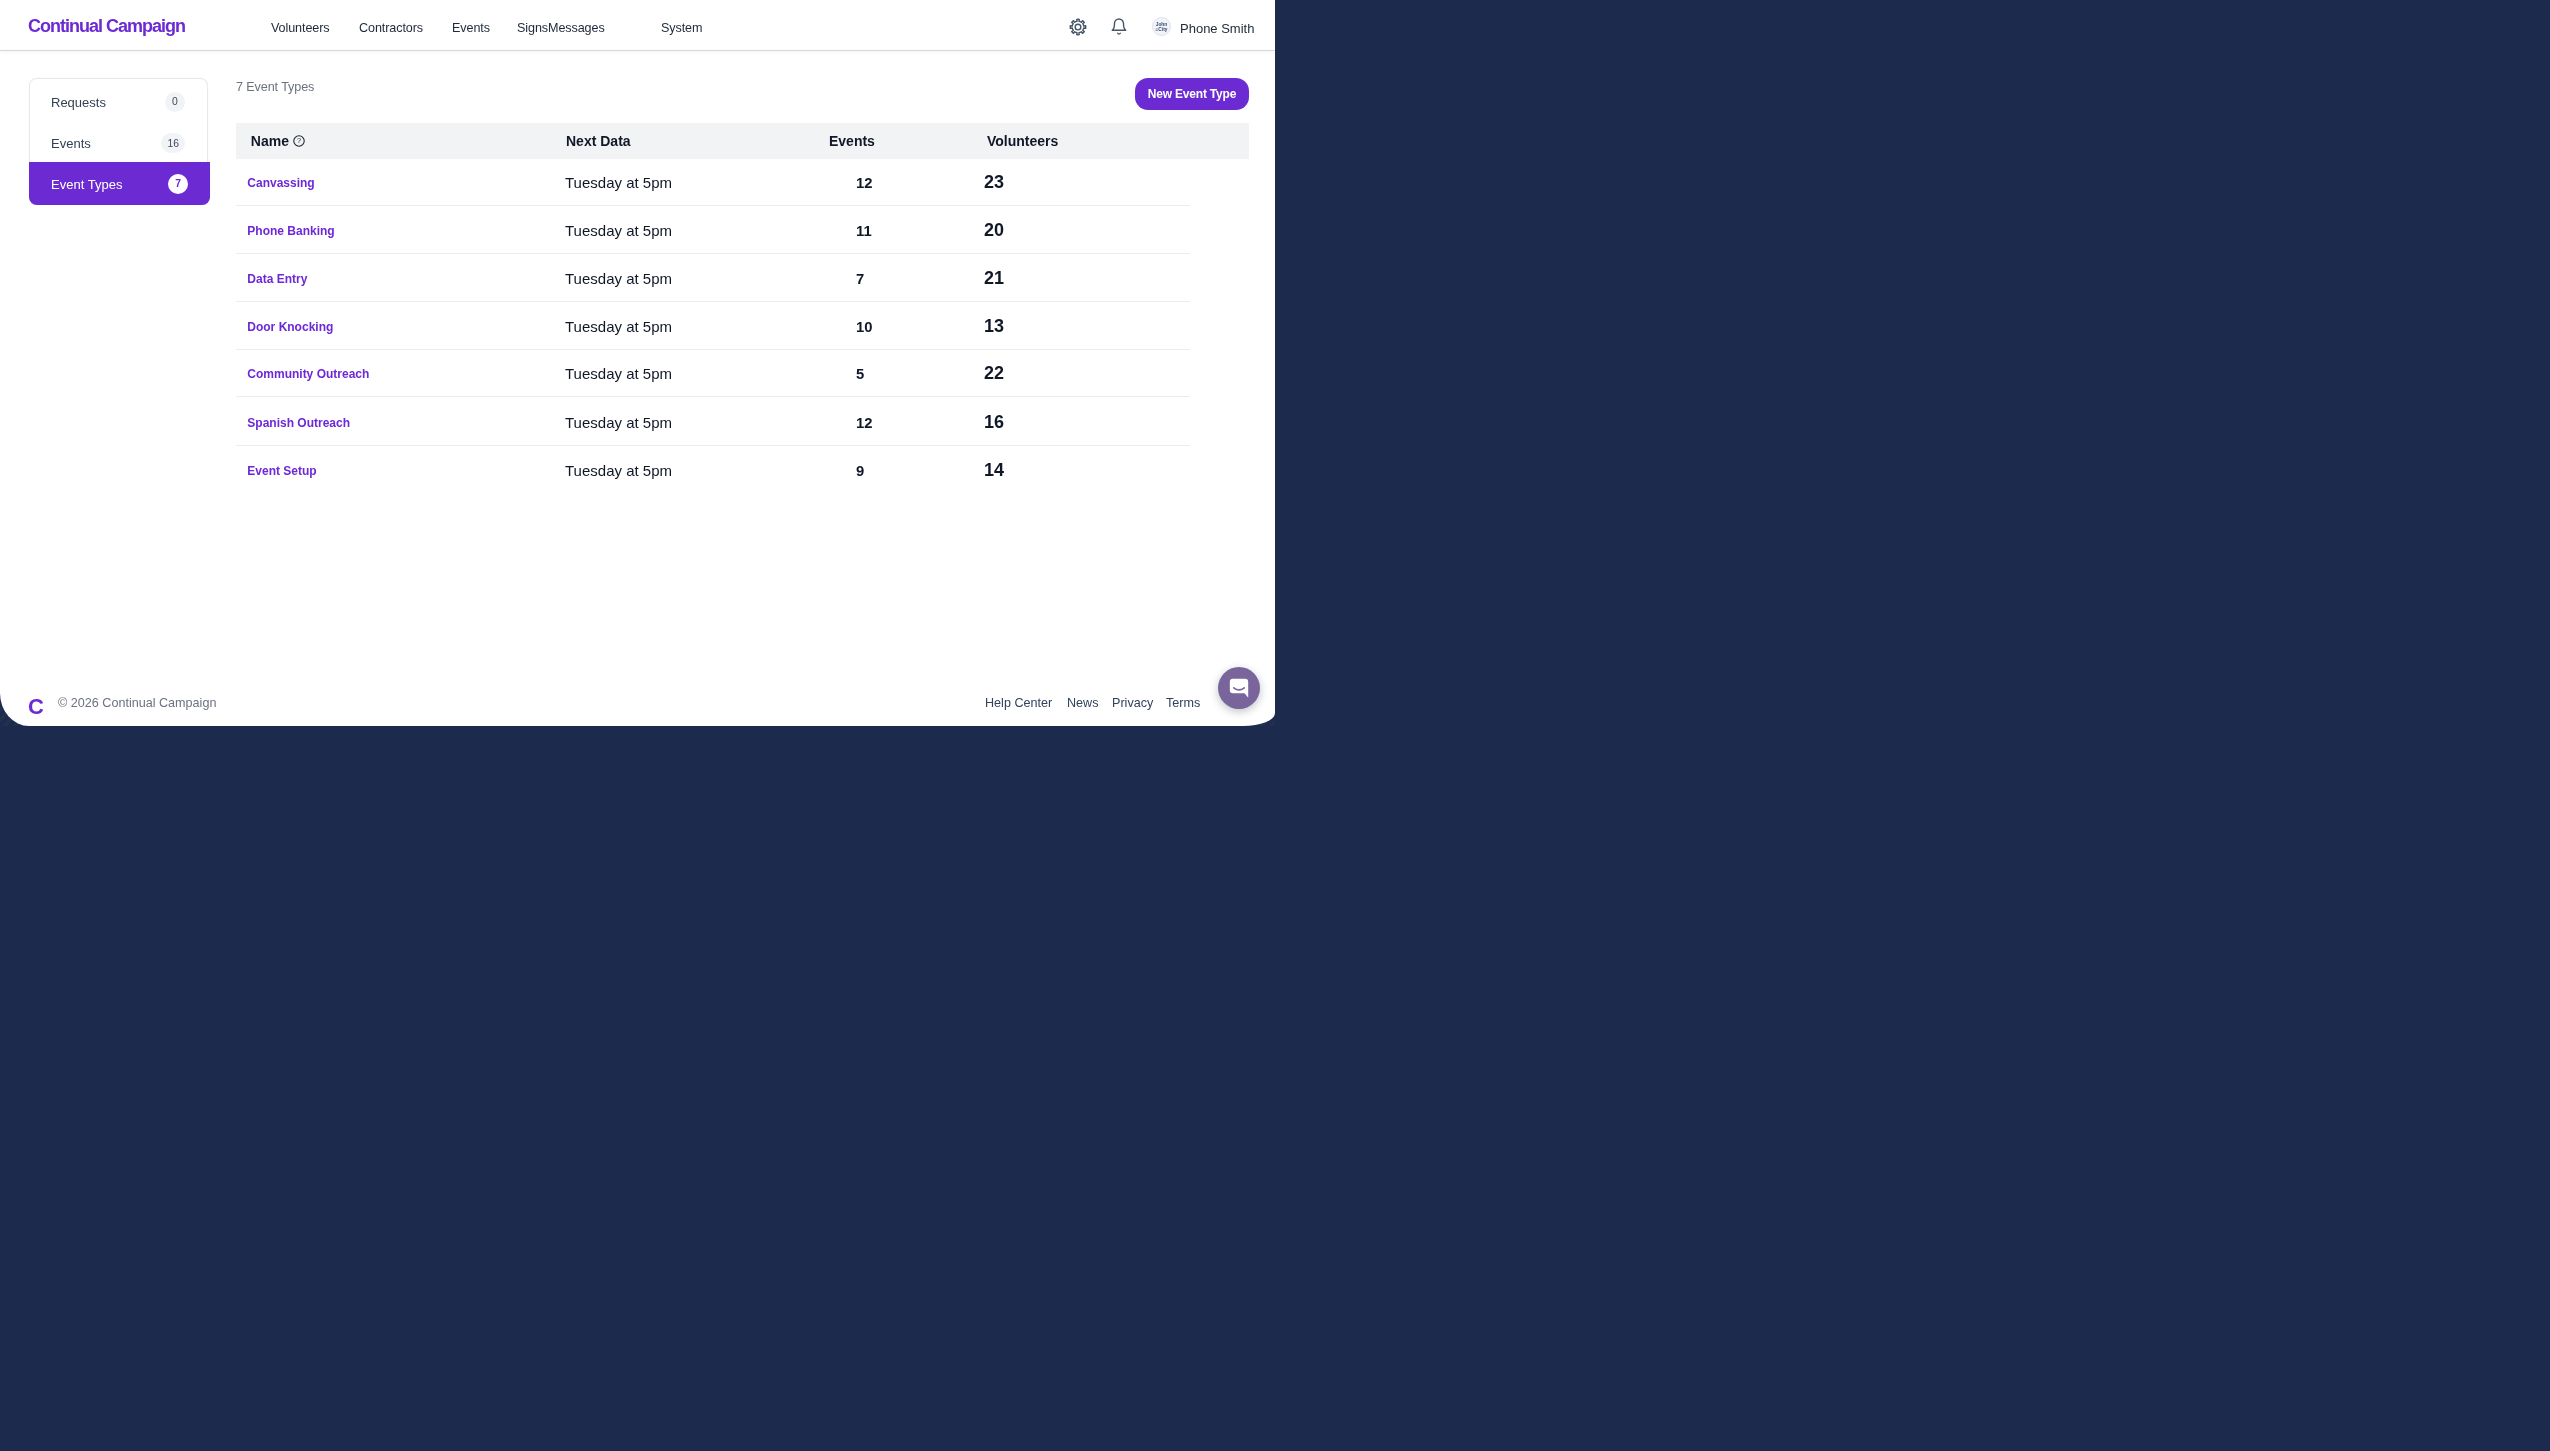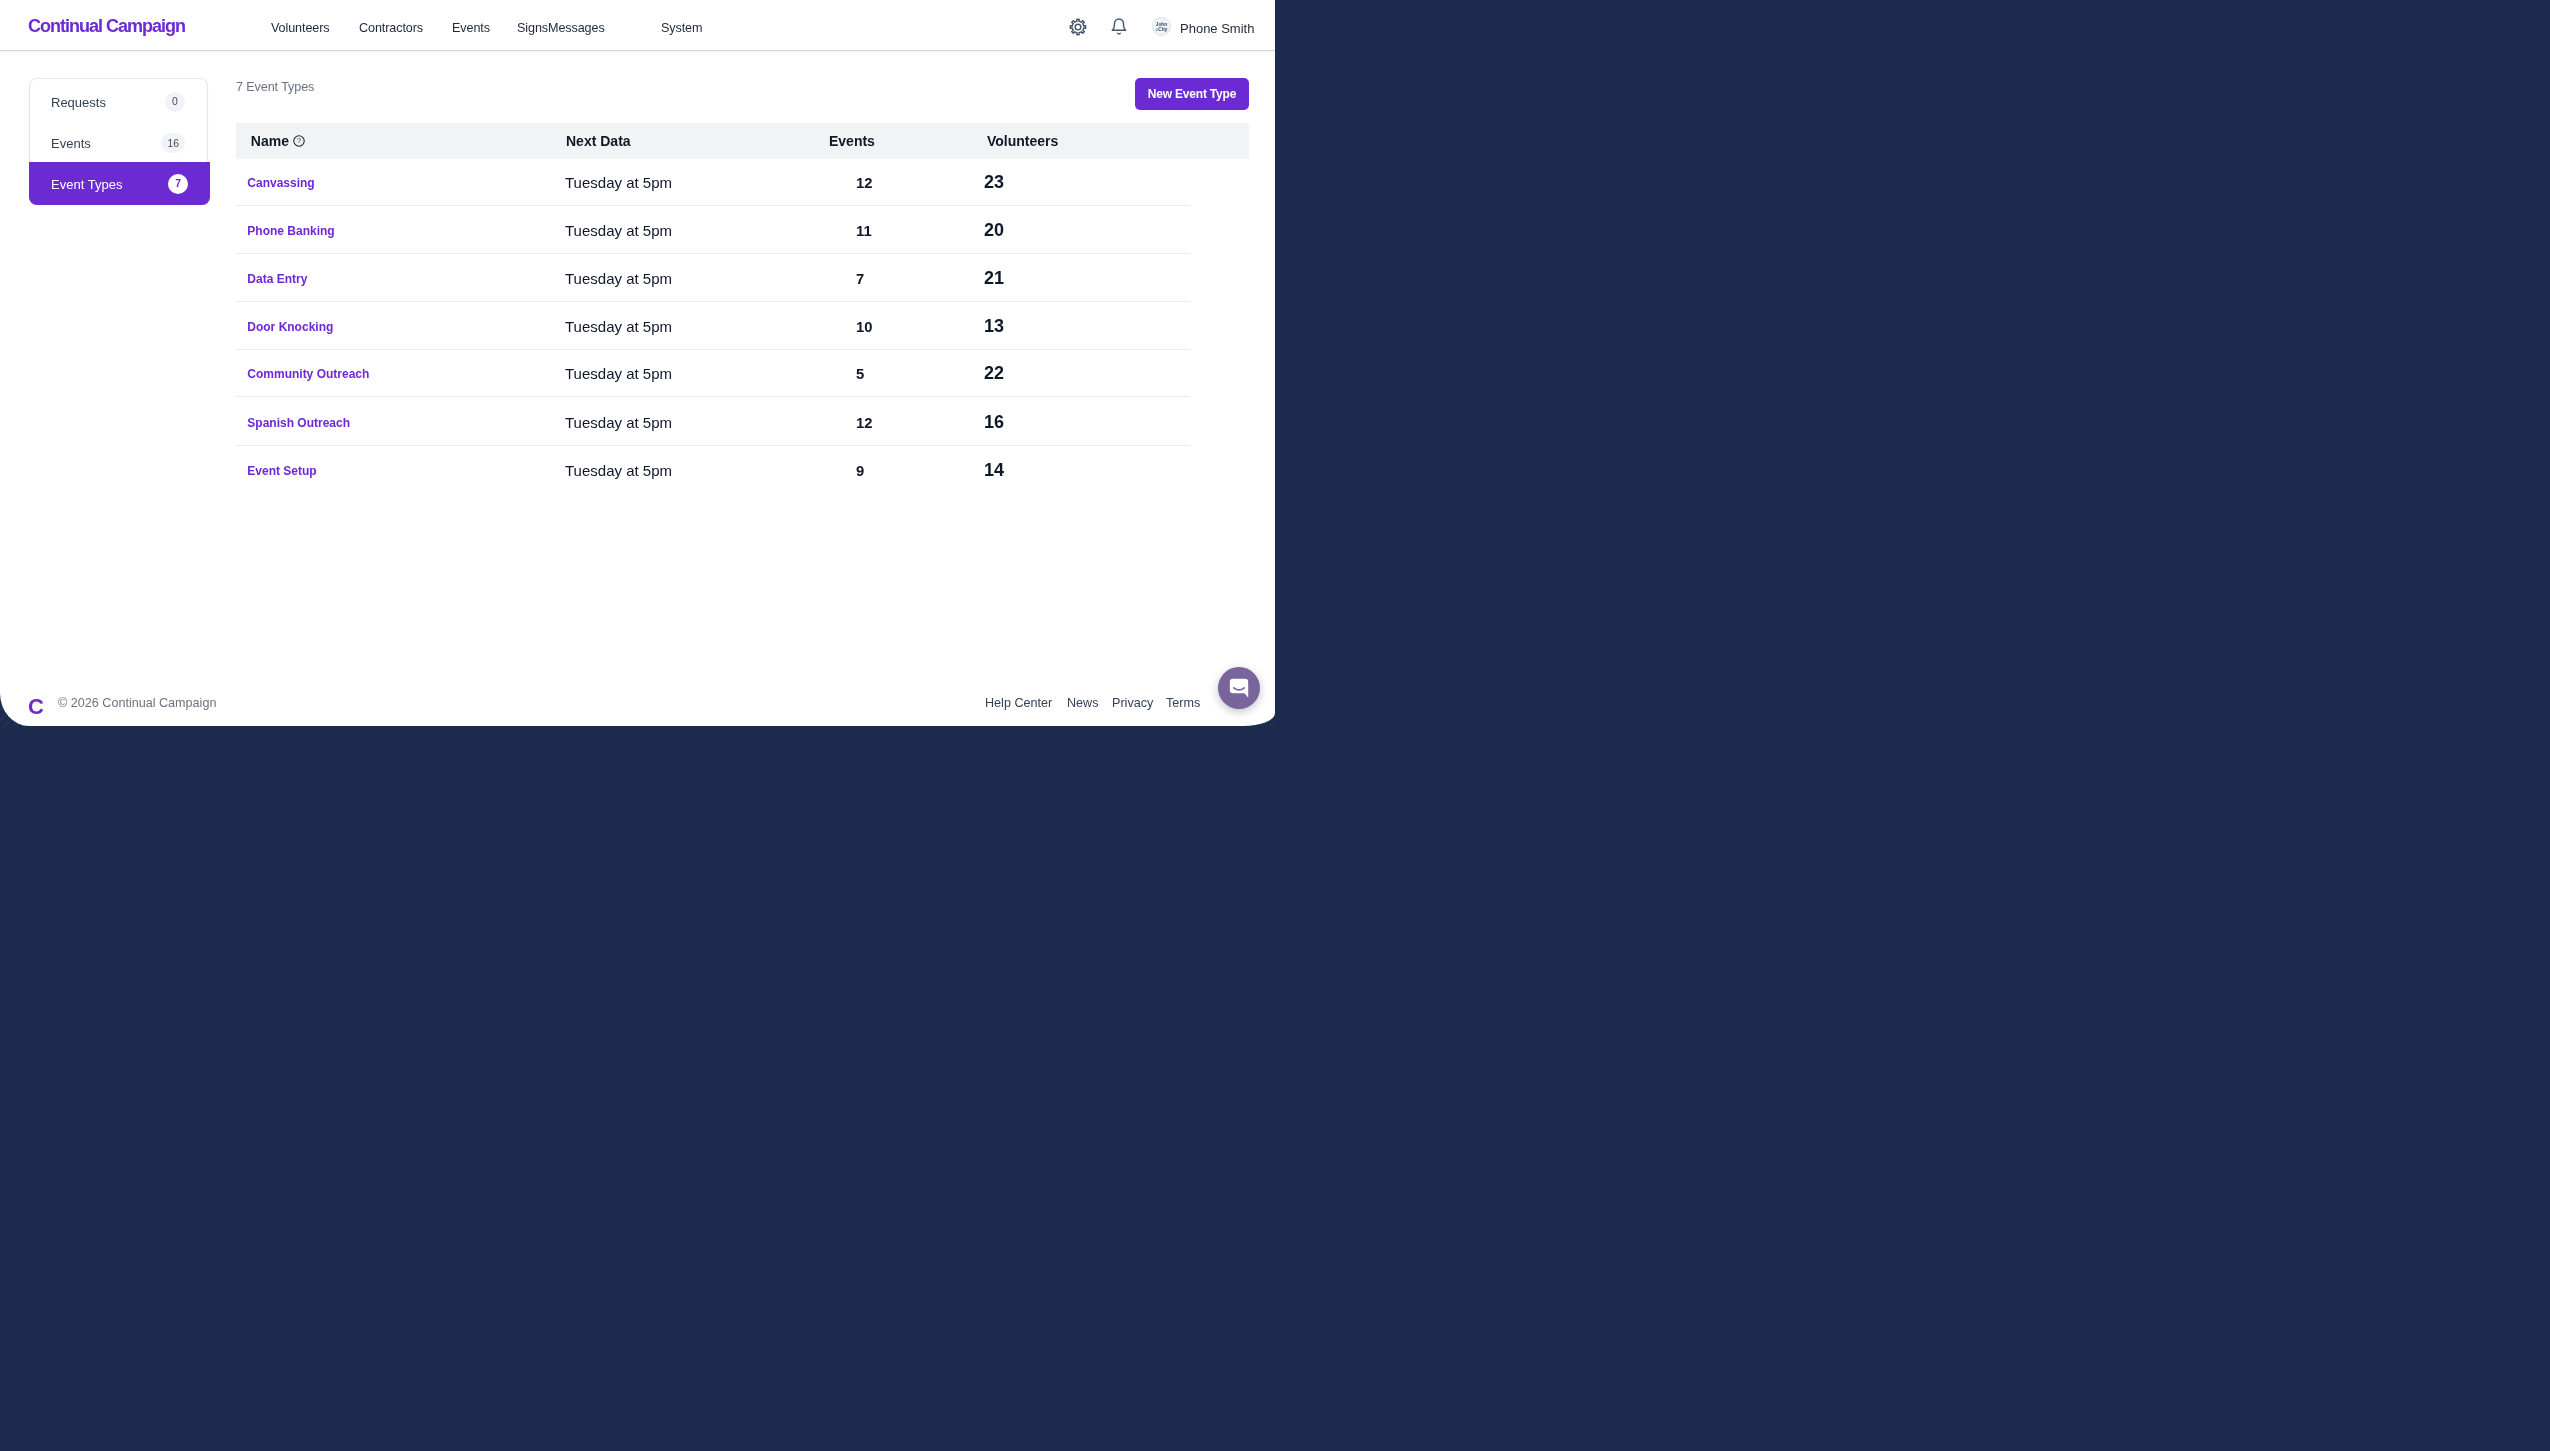--- a/index.html
+++ b/index.html
@@ -27,21 +27,21 @@
     border-radius:10.4px; height:20px; min-width:20px; padding:0 6px; font-size:10.4px; color:#3f4a5b;
     display:flex; align-items:center; justify-content:center; }
   #sactive { position:absolute; left:-0.9px; top:83px; width:181px; height:43px; background:#6c2bd2;
     border-radius:0 0 7.8px 7.8px; }
   #sactive .lbl { position:absolute; left:22px; top:50%; transform:translateY(-50%); font-size:13px; color:#fff; }
   #sactive .badge { background:#fff; color:#6c2bd2; font-weight:bold; }
 
   
   #counttxt { position:absolute; left:236px; top:80px; font-size:12.6px; color:#6b7280; letter-spacing:-0.1px; }
   #newbtn { position:absolute; left:1135px; top:78px; width:114px; height:32px; background:#6c2bd2;
-    border-radius:5px; color:#fff; font-size:12px; font-weight:bold; letter-spacing:-0.2px; text-align:center; line-height:32px; }
+    border-radius:13px; color:#fff; font-size:12px; font-weight:bold; letter-spacing:-0.2px; text-align:center; line-height:32px; }
 
   
   #thead { position:absolute; left:236px; top:123px; width:1013px; height:36px; background:#f2f3f5; }
   .th { position:absolute; top:0; height:36px; line-height:36px; font-size:14px; font-weight:bold; color:#101828; }
   .row { position:absolute; left:236px; width:954px; height:48px; border-bottom:0.9px solid #eaedf0; }
   .rname { position:absolute; left:11.3px; top:50%; transform:translateY(calc(-50% + 0.9px)); font-size:12px; font-weight:bold; color:#6d28d9; }
   .rdate { position:absolute; left:329px; top:50%; transform:translateY(calc(-50% + 0.9px)); font-size:15px; color:#101828; }
   .rnum1 { position:absolute; left:620px; top:50%; transform:translateY(calc(-50% + 0.9px)); font-size:14.8px; font-weight:bold; color:#101828; }
   .rnum2 { position:absolute; left:748px; top:50%; transform:translateY(calc(-50% + 0.9px)); font-size:18px; font-weight:bold; color:#101828; }
 

